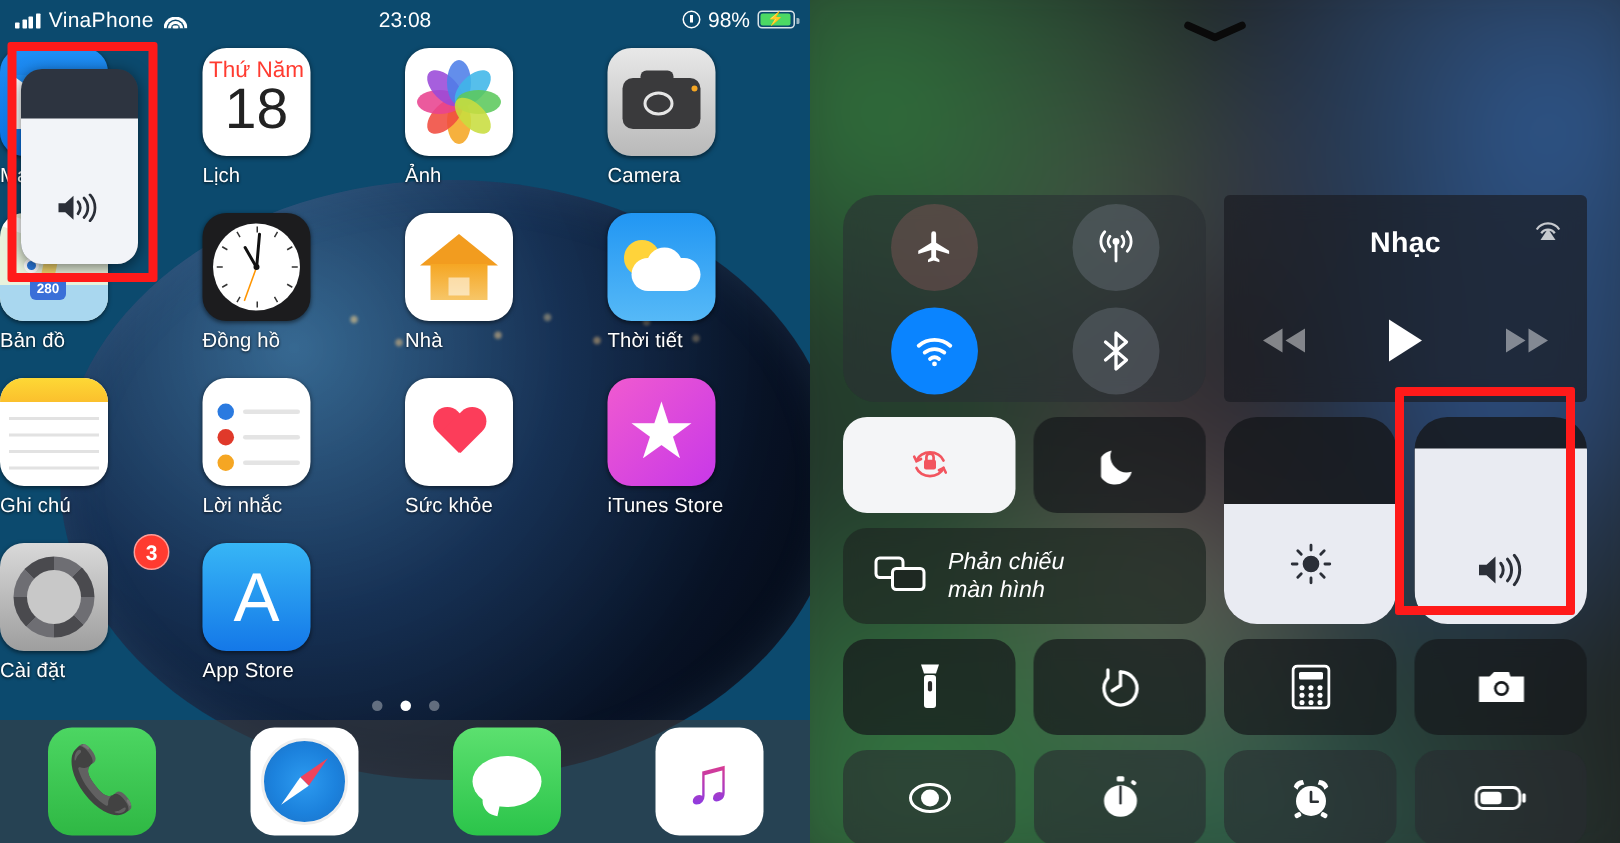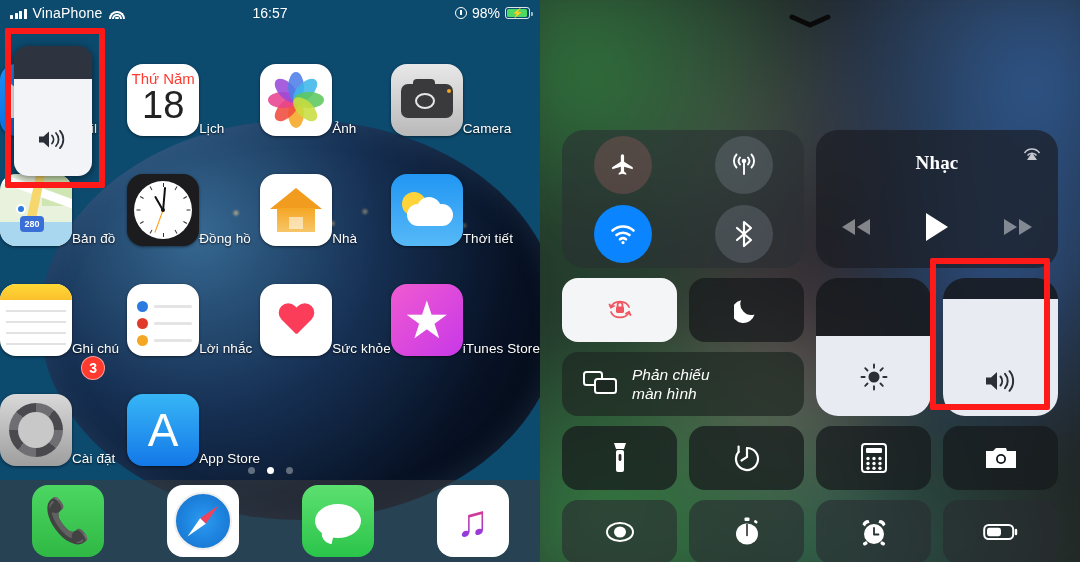--- a/index.html
+++ b/index.html
@@ -71,21 +71,21 @@
   .batt::after { content:""; position:absolute; right:-3.5px; top:3.5px; width:2px; height:4px; background: rgba(255,255,255,.6); border-radius:0 1px 1px 0; }
   .batt i { display:block; height:100%; width:95%; background:#4cd964; border-radius:1.5px; }
   .batt .bolt { position:absolute; left:50%; top:50%; transform:translate(-50%,-50%); color:#fff; font-size:9px; line-height:1; }
 
   
   #appgrid {
     position: absolute; left: 0; top: 26px; width: 540px; height: 440px;
     display: grid; grid-template-columns: repeat(4, 1fr); grid-template-rows: repeat(4, 1fr);
     z-index: 10;
   }
-  .app { display: flex; flex-direction: row; align-items: flex-end; justify-content: flex-start; padding-top: 6px; position: relative; }
+  .app { display: flex; flex-direction: column; align-items: flex-start; justify-content: flex-start; padding-top: 6px; position: relative; }
   .icon { width: 72px; height: 72px; border-radius: 16px; position: relative; overflow: hidden; box-shadow: 0 1px 3px rgba(0,0,0,.5); }
   .app-label { margin-top: 5px; color: #fff; font-size: 13.5px; text-shadow: 0 1px 2px rgba(0,0,0,.8); letter-spacing: .1px; white-space: nowrap; }
   .badge {
     position: absolute; top: 0px; right: 22px; min-width: 24px; height: 24px;
     background: #ff3b30; border-radius: 12px; color: #fff; font-size: 14px; font-weight: bold;
     display: flex; align-items: center; justify-content: center; border: 1.5px solid rgba(255,255,255,.5); z-index: 3;
   }
 
   
   .ic-mail { background: linear-gradient(#1f8ff5, #0a6fe0); }
@@ -252,24 +252,23 @@
     place-items:center; backdrop-filter: blur(8px);
   }
   .pill { width:58px; height:58px; border-radius:50%; display:flex; align-items:center; justify-content:center; }
   .pill.off { background: rgba(120,128,140,.35); }
   .pill.airplane-off { background: rgba(150,90,95,.38); }
   .pill.on-blue { background:#0a84ff; }
 
   
   .music-tile {
     grid-column: span 2; grid-row: span 2;
-    background: rgba(26,28,34,.68); border-radius: 22px; position:relative;
+    background: rgba(26,28,34,.68); border-radius: 4px; position:relative;
     display:flex; flex-direction:column; align-items:center; justify-content:center;
     backdrop-filter: blur(8px);
-    font-family: Liberation Serif, serif;
   }
   .music-title { color:#fff; font-size:19px; font-weight:600; letter-spacing:.2px; }
   .music-ctrls { display:flex; align-items:center; gap:52px; margin-top:38px; }
   .airplay { position:absolute; right:14px; top:10px; opacity:.75; }
 
   
   .slider {
     grid-row: span 2; border-radius: 22px; overflow:hidden; position:relative;
     background: rgba(22,25,28,.82);
   }
@@ -310,21 +309,21 @@
             <i></i>
             <i></i>
           </span>
         <span class="carrier">VinaPhone</span>
         <span class="wifi-sb">
             <b></b>
             <b></b>
             <b></b>
           </span>
       </div>
-      <div class="sb-center">16:57</div>
+      <div class="sb-center">23:08</div>
       <div class="sb-right">
         <span class="lock-rot"></span>
         <span style="font-size:14px">98%</span>
         <span class="batt">
             <i></i>
             <span class="bolt">⚡</span>
           </span>
       </div>
     </div>
 

